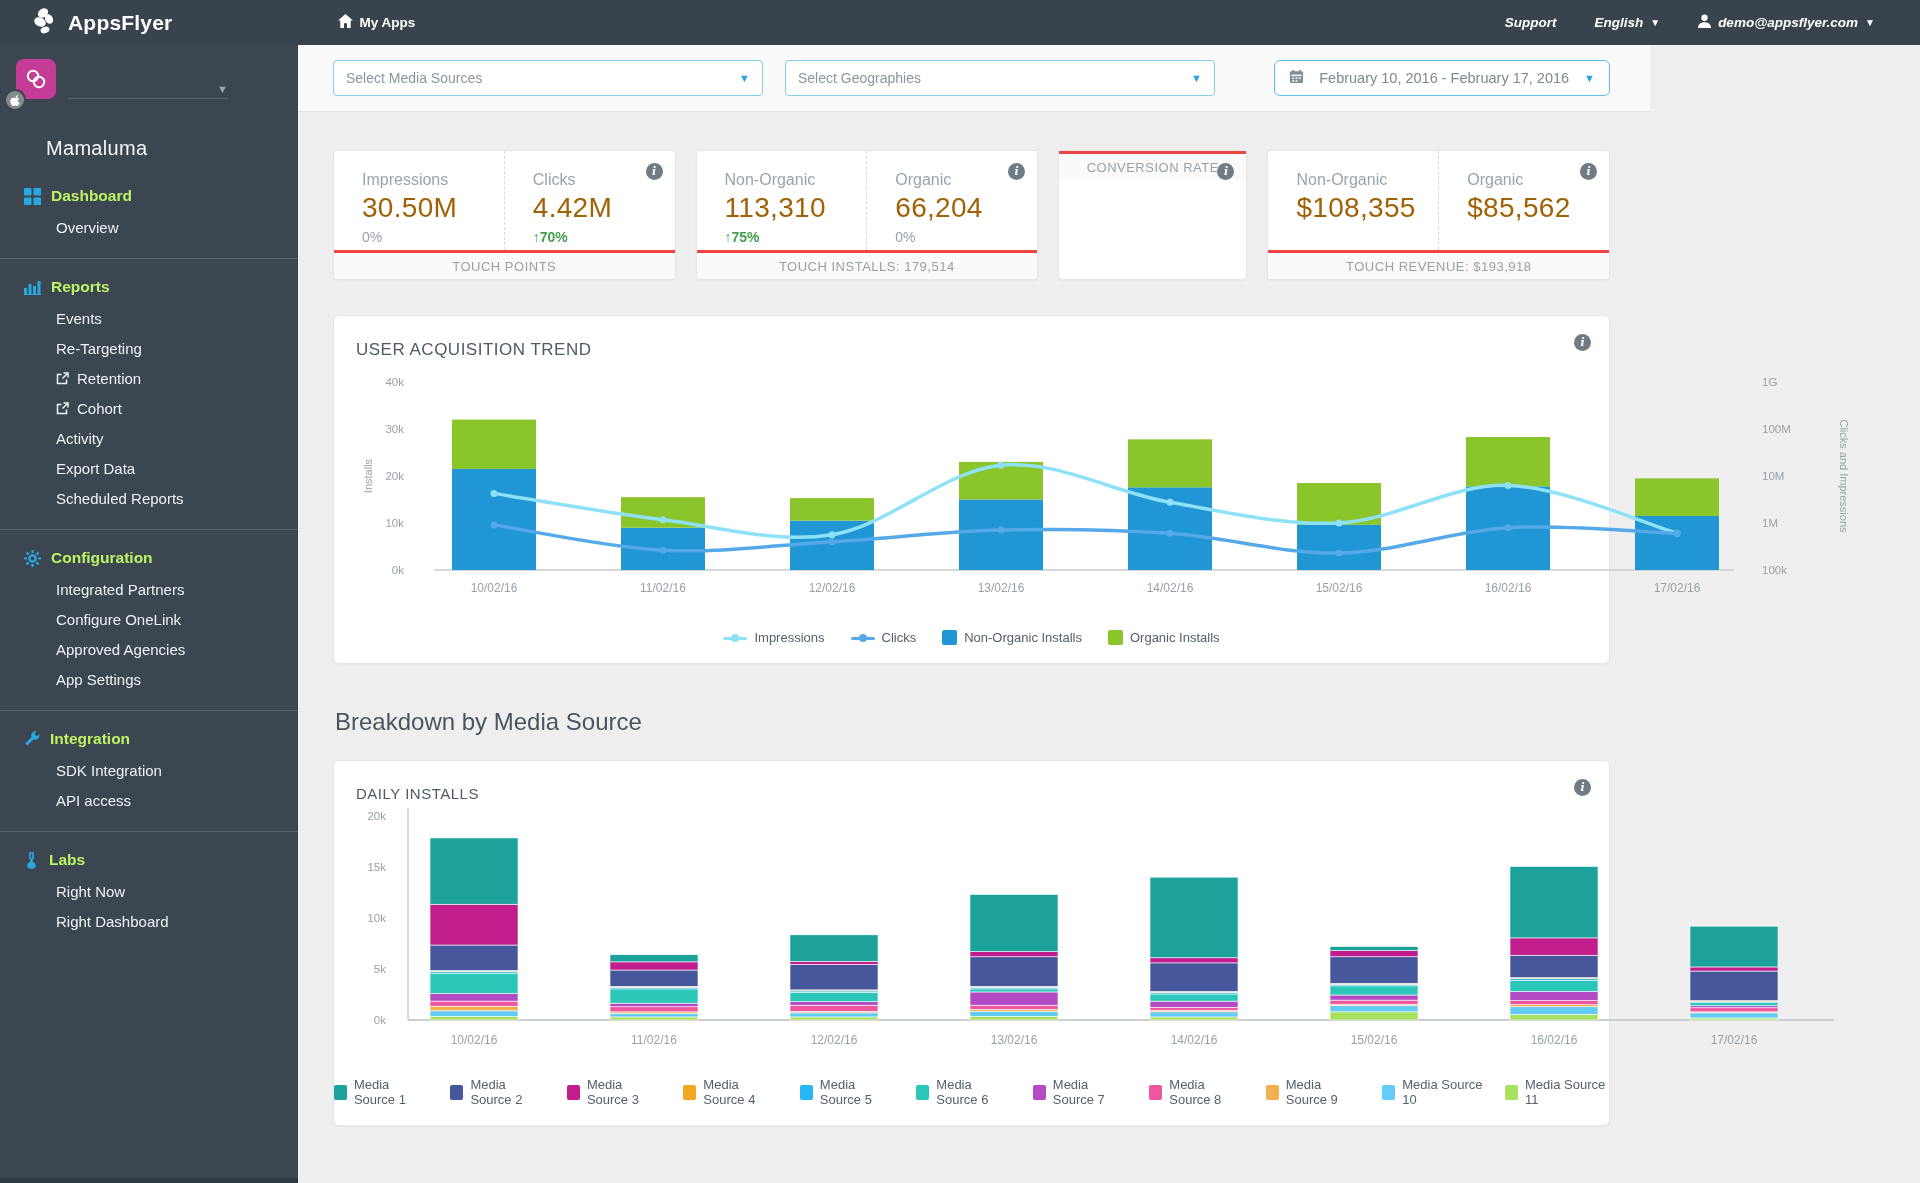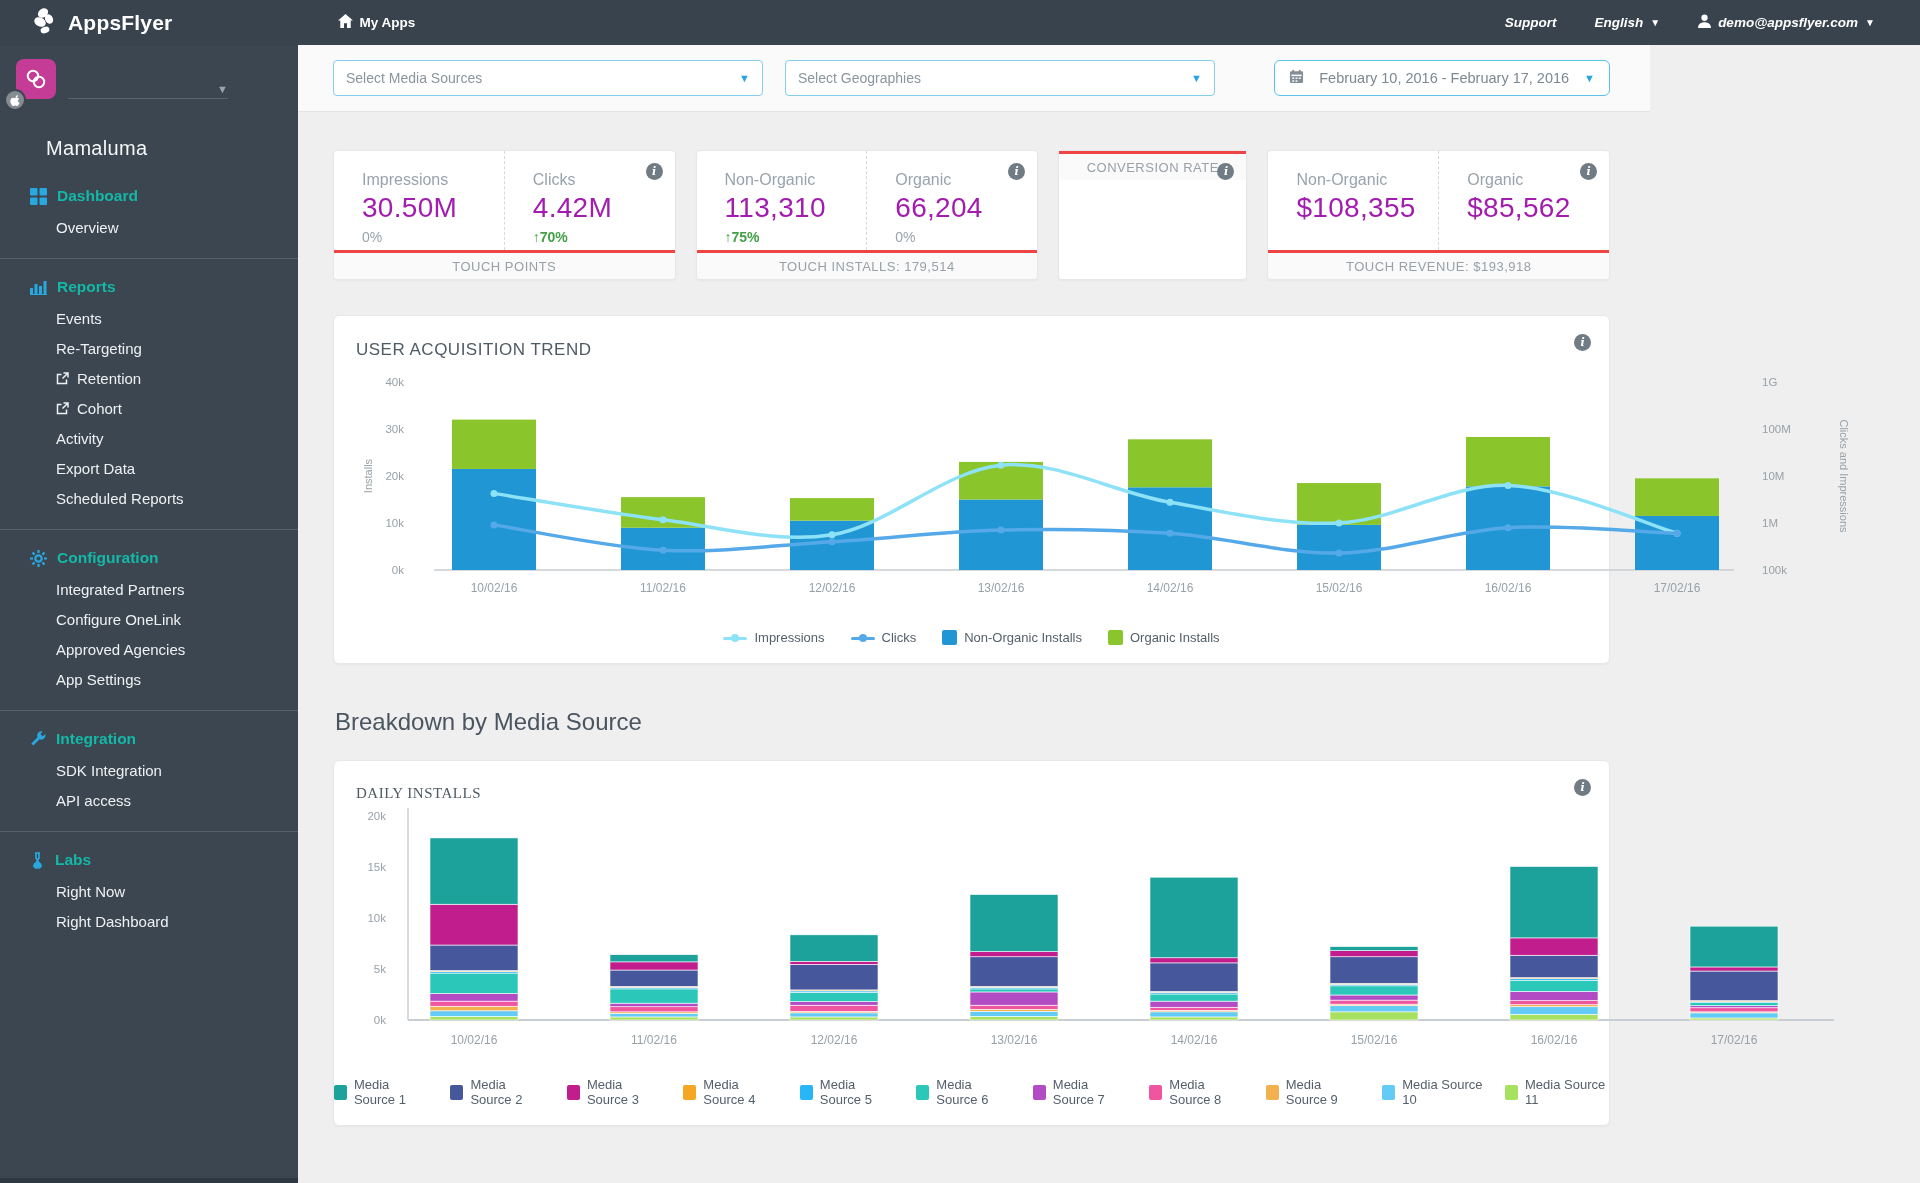--- a/index.html
+++ b/index.html
@@ -23,22 +23,22 @@
   .app-selector { position:relative; height:70px; }
   .app-icon { position:absolute; left:16px; top:14px; width:40px; height:40px; background:#c43c96;
     border-radius:8px; display:flex; align-items:center; justify-content:center; }
   .platform-badge { position:absolute; left:4px; top:44px; width:22px; height:22px; border-radius:50%;
     background:#848b91; border:2px solid #3b4650; display:flex; align-items:center; justify-content:center; }
   .app-divider { position:absolute; left:68px; right:70px; top:53px; border-bottom:1px solid #59636c; }
   .app-caret { position:absolute; right:70px; top:38px; color:#9aa3aa; font-size:11px; cursor:pointer; }
   .app-name { color:#f4f6f7; font-size:20px; margin:22px 0 14px 46px; font-weight:400; letter-spacing:.3px; }
   .nav-group { padding:6px 0 10px 0; }
   .nav-group + .nav-group { border-top:1px solid rgba(255,255,255,.14); margin-top:6px; padding-top:12px; }
-  .group-header { display:flex; align-items:center; gap:10px; color:#14b8a6; font-size:15.5px; font-weight:bold;
-    padding:7px 0 7px 30px; cursor:pointer; }
+  .group-header { display:flex; align-items:center; gap:10px; color:#bef264; font-size:15.5px; font-weight:bold;
+    padding:7px 0 7px 24px; cursor:pointer; }
   .group-item { color:#eef1f3; font-size:15px; padding:6.5px 0 6.5px 56px; cursor:pointer;
     display:flex; align-items:center; gap:8px; }
   .gi-icon { display:inline-flex; }
 
   
   .main { position:absolute; left:298px; top:45px; width:1352px; }
   .filterbar { height:67px; background:#fafafa; border-bottom:1px solid #e4e4e4;
     display:flex; align-items:center; padding:0 40px 0 35px; }
   .select-box { width:430px; height:36px; background:#fff; border:1px solid #85cdec; border-radius:4px;
     display:flex; align-items:center; padding:0 12px; color:#8a959e; font-size:14px; cursor:pointer; }
@@ -51,21 +51,21 @@
 
   
   .kpi-row { display:flex; gap:20px; }
   .kpi-card { background:#fff; border:1px solid #e7e7e7; border-radius:4px; position:relative;
     box-shadow:0 1px 2px rgba(0,0,0,.04); display:flex; flex-direction:column; height:130px; }
   .kpi-wide { flex:2.87; } .kpi-narrow { flex:1.58; }
   .kpi-body { flex:1; display:flex; }
   .kpi-col { flex:1; padding:20px 0 0 28px; }
   .kpi-col + .kpi-col { border-left:1px dashed #d8d8d8; }
   .kpi-label { color:#99a3ab; font-size:16px; }
-  .kpi-value { color:#a21caf; font-size:28px; margin-top:3px; letter-spacing:.3px; }
+  .kpi-value { color:#a16207; font-size:28px; margin-top:3px; letter-spacing:.3px; }
   .kpi-delta { font-size:14px; margin-top:5px; }
   .delta-up { color:#43a047; font-weight:bold; }
   .delta-flat { color:#9aa3ab; }
   .kpi-footer { height:29px; background:#fafafa; border-top:3px solid #ef4444; border-radius:0 0 4px 4px;
     display:flex; align-items:center; justify-content:center; color:#98a1a8; font-size:13px; letter-spacing:.5px; }
   .info-dot { position:absolute; top:12px; right:12px; width:17px; height:17px; border-radius:50%;
     background:#717b84; color:#fff; font-size:11px; font-weight:bold; display:flex; align-items:center;
     justify-content:center; font-family:"DejaVu Serif", serif; font-style:italic; cursor:pointer; }
 
   
@@ -446,21 +446,21 @@
             <span class="sw" style="background:#8bc52c"></span>
             <span>Organic Installs</span>
           </div>
         </div>
     </div>
 
     <div class="section-heading">Breakdown by Media Source</div>
 
     <div class="chart-card" style="margin-top:24px;">
       <div class="info-dot" style="top:18px; right:18px;">i</div>
-      <div class="chart-title" style="font-size:15px;font-family:Liberation Serif, serif;">DAILY INSTALLS</div>
+      <div class="chart-title" style="font-size:15px;">DAILY INSTALLS</div>
       <svg id="daily-chart" width="1545" height="265" viewBox="0 0 1545 265">
           <text x="52" y="222" font-size="11.5" fill="#98a1a8" text-anchor="end">0k</text>
           <text x="52" y="171" font-size="11.5" fill="#98a1a8" text-anchor="end">5k</text>
           <text x="52" y="120" font-size="11.5" fill="#98a1a8" text-anchor="end">10k</text>
           <text x="52" y="69" font-size="11.5" fill="#98a1a8" text-anchor="end">15k</text>
           <text x="52" y="18" font-size="11.5" fill="#98a1a8" text-anchor="end">20k</text>
           <line x1="74" y1="6" x2="74" y2="218" stroke="#c9ced2" stroke-width="1.5"></line>
           <line x1="74" y1="218" x2="1500" y2="218" stroke="#c9ced2" stroke-width="2"></line>
           <rect x="96" y="214.43" width="88" height="3.5699999999999994" fill="#a8e05f" stroke="#ffffff" stroke-width="0.6"></rect>
           <rect x="96" y="208.82" width="88" height="5.61" fill="#63cbf5" stroke="#ffffff" stroke-width="0.6"></rect>

